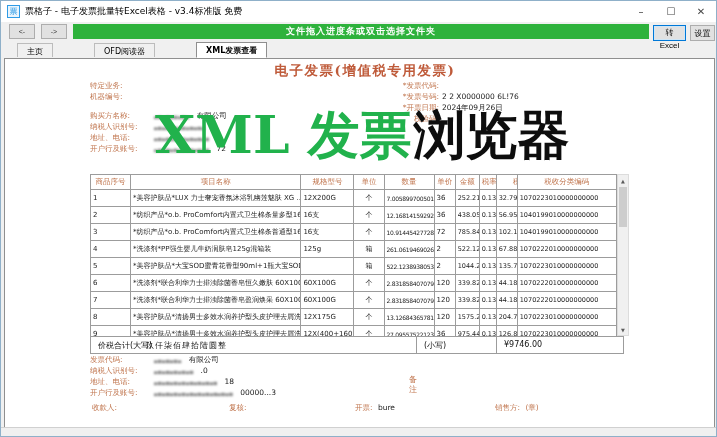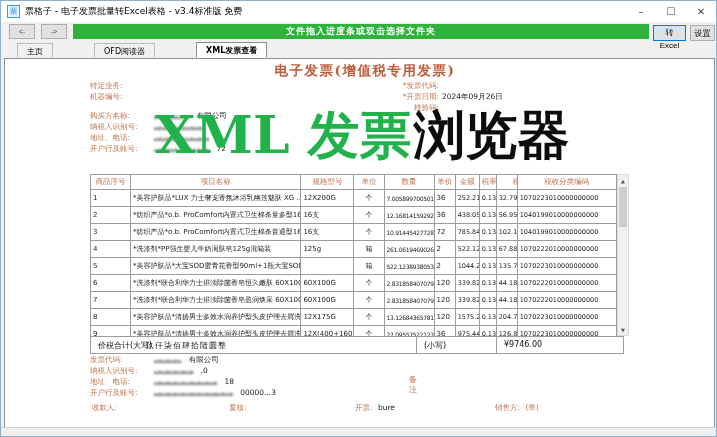--- a/index.html
+++ b/index.html
@@ -131,20 +131,24 @@
         <span class="fvalue"></span>
       </div>
     </div>
 
     <div class="right-fields">
       <div class="fieldline">
         <span class="flabel">*发票代码:</span>
         <span class="fvalue"></span>
       </div>
       <div class="fieldline">
+        <span class="flabel">*发票号码:</span>
+        <span class="fvalue blur-slight">2 2 X0000000  6L!76</span>
+      </div>
+      <div class="fieldline">
         <span class="flabel">*开票日期:</span>
         <span class="fvalue">2024年09月26日</span>
       </div>
       <div class="fieldline">
         <span class="flabel">校验码:</span>
         <span class="fvalue"></span>
       </div>
     </div>
 
     <div class="buyer-block">

